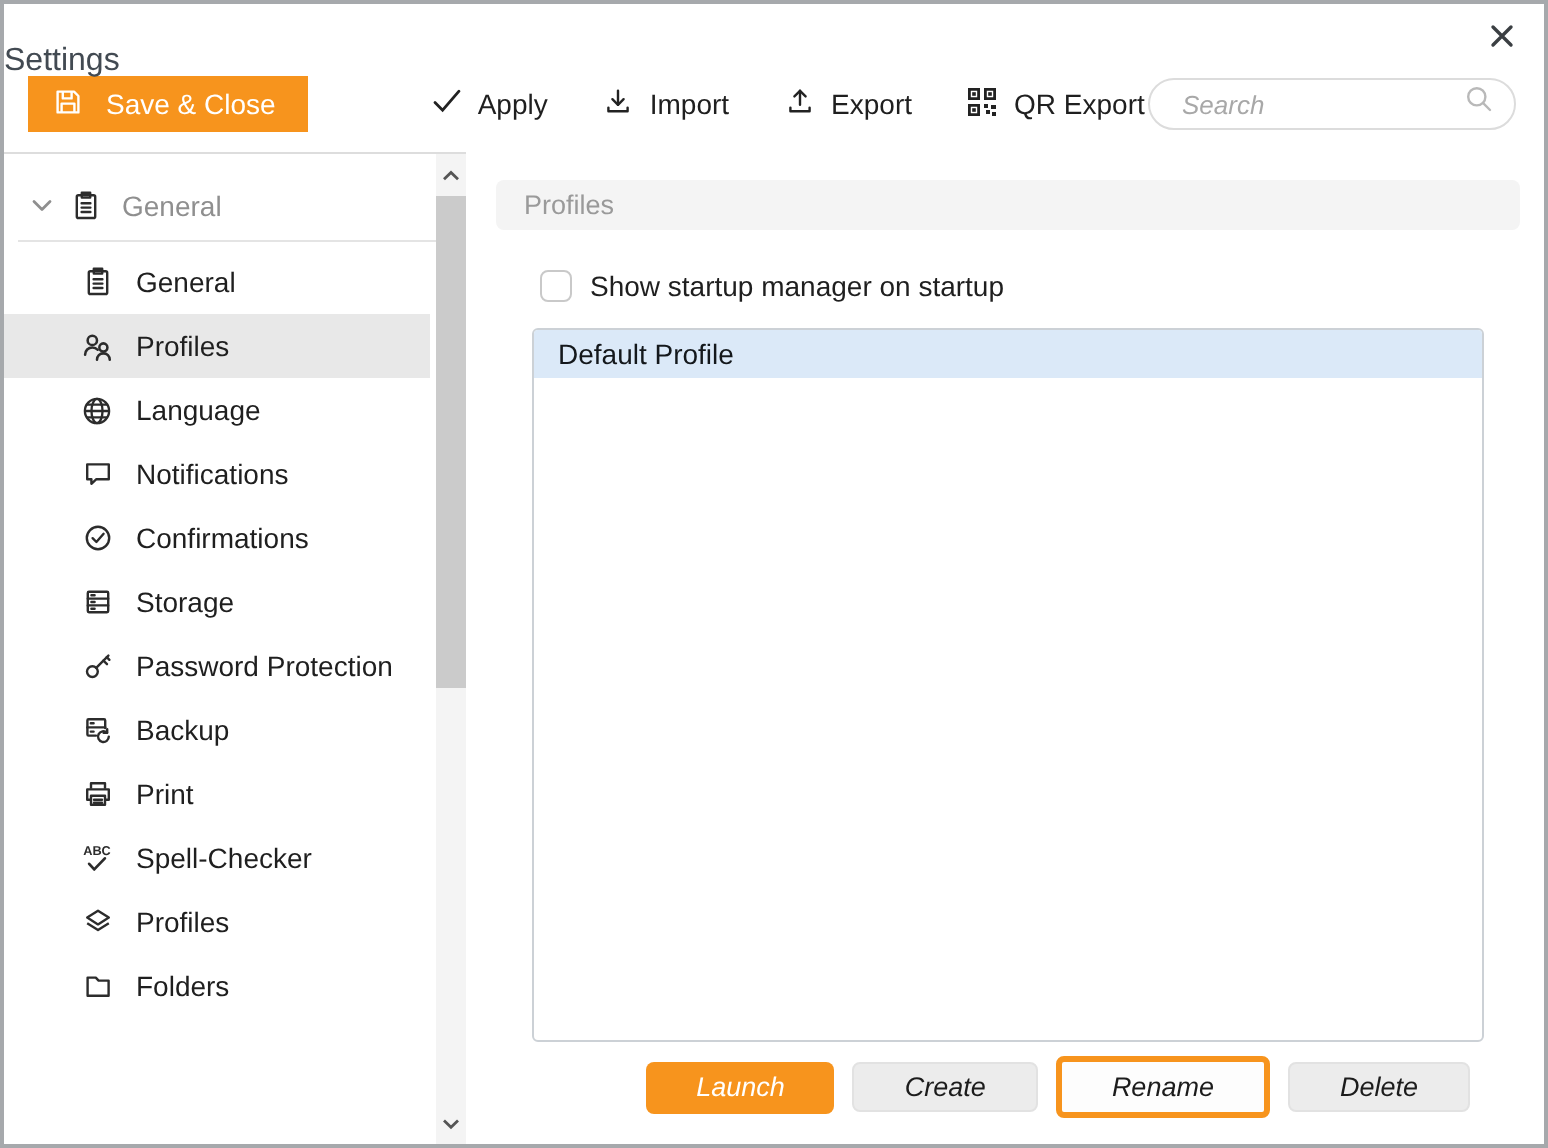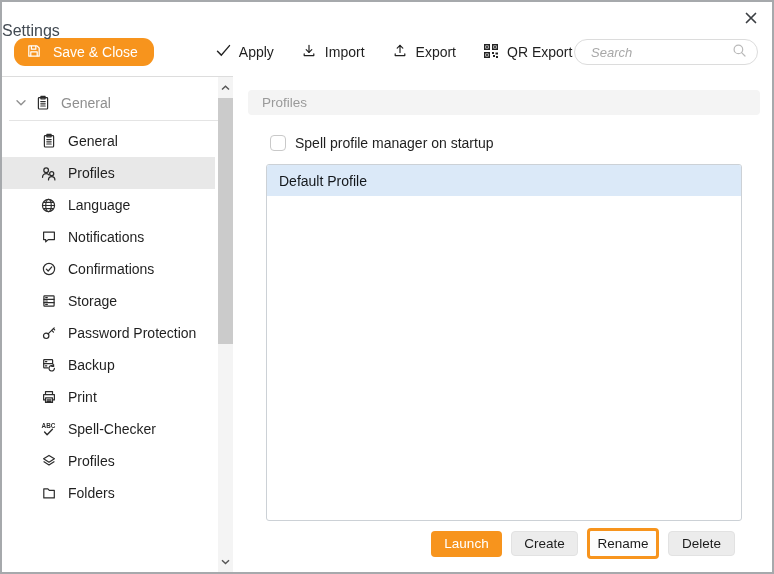--- a/index.html
+++ b/index.html
@@ -29,21 +29,21 @@
   }
   
   .toolbar {
     height:42px; flex:0 0 auto;
     display:flex; align-items:center;
     padding:0 14px 6px 12px;
   }
   .save-close {
     display:flex; align-items:center; gap:11px;
     background:var(--accent,#F7941D); color:#fff;
-    border:none; border-radius:11px;
+    border:none; border-radius:0;
     height:28px; padding:0 16px 0 12px;
     font-size:14px; font-family:inherit; cursor:pointer;
   }
   .tool-items { display:flex; align-items:center; gap:27px; margin-left:62px; }
   .tool-btn {
     display:flex; align-items:center; gap:8px;
     background:transparent; border:none; font-family:inherit;
     font-size:14px; color:#1f1f1f; cursor:pointer;
   }
   .search-box {
@@ -113,33 +113,34 @@
   .checkbox {
     width:16px; height:16px; border:1px solid #c9c9c9; border-radius:4px;
     background:#fff; flex:0 0 auto;
   }
   .profile-list {
     margin:0 18px 0 18px; height:357px;
     border:1px solid #ccd1d6; border-radius:3px;
     background:#fff; overflow:hidden;
   }
   .profile-row {
-    height:31px; display:flex; align-items:center;
+    height:24px; display:flex; align-items:center;
     padding-left:12px; font-size:14px; color:#14181c;
     background:#dbe9f8; cursor:pointer;
   }
   .button-row {
     display:flex; justify-content:flex-end; align-items:center;
     gap:9px; margin:7px 25px 0 0;
   }
   .btn {
-    height:25px; min-width:67px; padding:0 2px;
+    height:25px; min-width:67px; padding:0 25px;
     font-family:inherit; font-size:13.5px; color:#1c1c1c;
     background:#ececec; border:1px solid #e2e2e2; border-radius:4px;
     cursor:pointer;
+    font-style:italic;
   }
   .btn.primary {
     background:var(--accent,#F7941D); color:#fff; border:none;
     min-width:71px; height:26px;
   }
   .btn.highlighted {
     background:#fdfdfd; border:3px solid var(--accent,#F7941D);
     height:31px; min-width:72px; border-radius:4px;
   }
   svg { overflow:visible; }
@@ -399,21 +400,21 @@
             </svg>
         </button>
       </div>
     </aside>
 
     <main class="main">
       <div class="section-header">Profiles</div>
 
       <label class="checkbox-row">
         <span class="checkbox"></span>
-        <span>Spell profile manager on startup</span>
+        <span>Show startup manager on startup</span>
       </label>
 
       <div class="profile-list">
         <div class="profile-row">Default Profile</div>
       </div>
 
       <div class="button-row">
         <button class="btn primary">Launch</button>
         <button class="btn">Create</button>
         <button class="btn highlighted">Rename</button>

